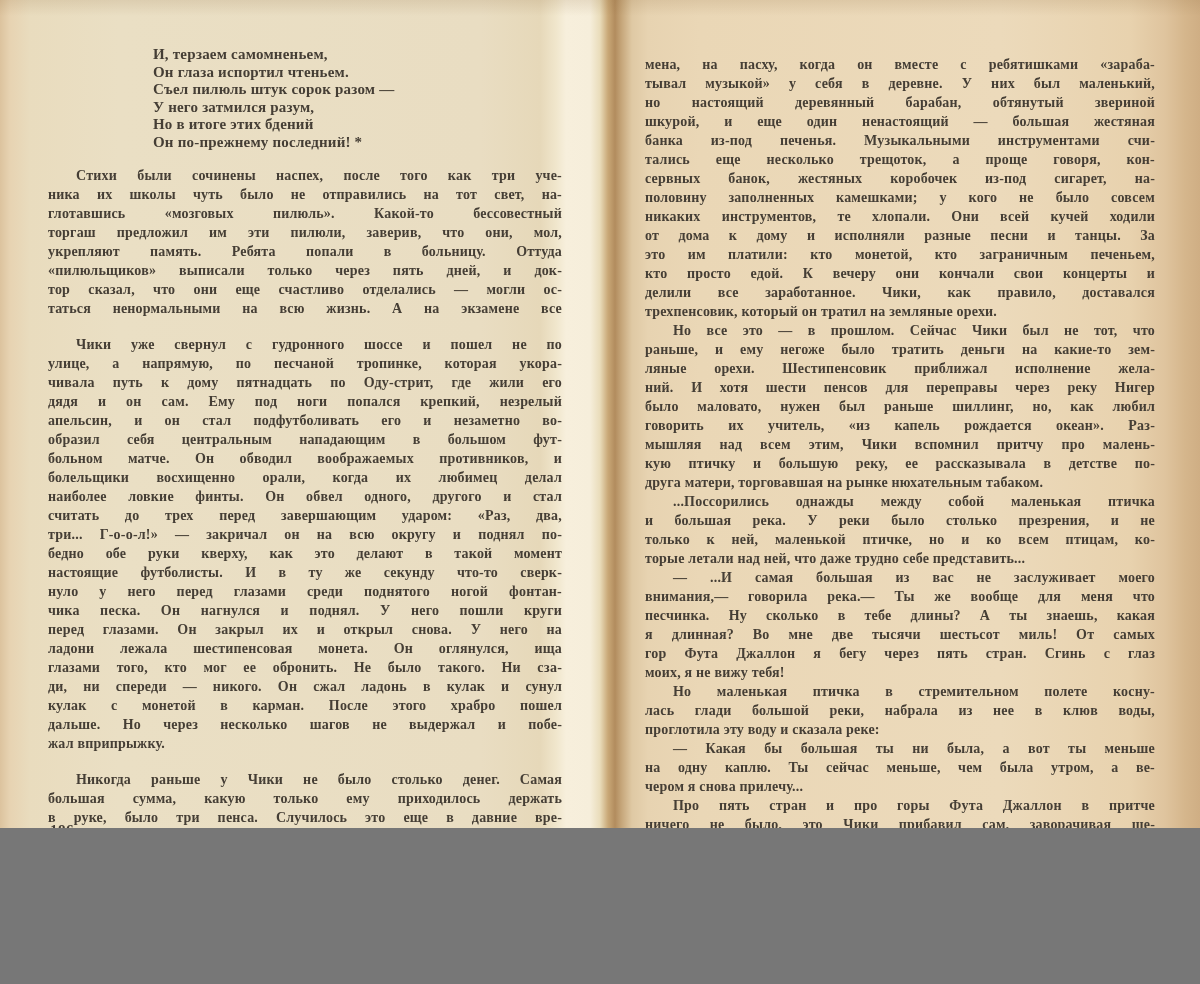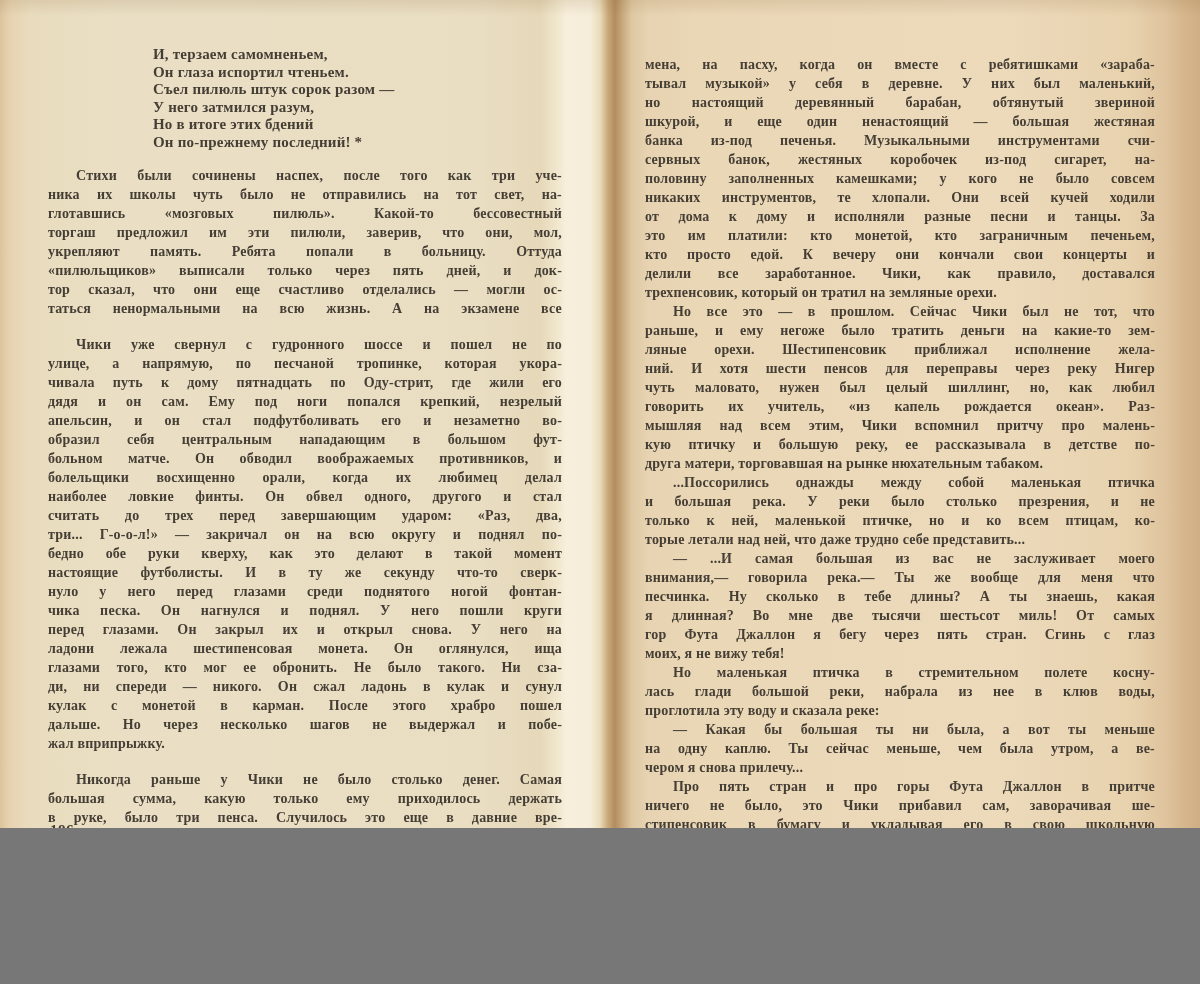--- a/index.html
+++ b/index.html
@@ -118,35 +118,36 @@
   </div>
 
   <div class="page-text" id="right-page">
     <div id="right-paras">
         <div class="para">
           <div class="line">мена, на пасху, когда он вместе с ребятишками «зараба-</div>
           <div class="line">тывал музыкой» у себя в деревне. У них был маленький,</div>
           <div class="line">но настоящий деревянный барабан, обтянутый звериной</div>
           <div class="line">шкурой, и еще один ненастоящий — большая жестяная</div>
           <div class="line">банка из-под печенья. Музыкальными инструментами счи-</div>
+          <div class="line">тались еще несколько трещоток, а проще говоря, кон-</div>
           <div class="line">сервных банок, жестяных коробочек из-под сигарет, на-</div>
           <div class="line">половину заполненных камешками; у кого не было совсем</div>
           <div class="line">никаких инструментов, те хлопали. Они всей кучей ходили</div>
           <div class="line">от дома к дому и исполняли разные песни и танцы. За</div>
           <div class="line">это им платили: кто монетой, кто заграничным печеньем,</div>
           <div class="line">кто просто едой. К вечеру они кончали свои концерты и</div>
           <div class="line">делили все заработанное. Чики, как правило, доставался</div>
           <div class="line last">трехпенсовик, который он тратил на земляные орехи.</div>
         </div>
         <div class="para indent">
           <div class="line">Но все это — в прошлом. Сейчас Чики был не тот, что</div>
           <div class="line">раньше, и ему негоже было тратить деньги на какие-то зем-</div>
           <div class="line">ляные орехи. Шестипенсовик приближал исполнение жела-</div>
           <div class="line">ний. И хотя шести пенсов для переправы через реку Нигер</div>
-          <div class="line">чуть маловато, нужен был целый шиллинг, но, как любил</div>
+          <div class="line">было маловато, нужен был раньше шиллинг, но, как любил</div>
           <div class="line">говорить их учитель, «из капель рождается океан». Раз-</div>
           <div class="line">мышляя над всем этим, Чики вспомнил притчу про малень-</div>
           <div class="line">кую птичку и большую реку, ее рассказывала в детстве по-</div>
           <div class="line last">друга матери, торговавшая на рынке нюхательным табаком.</div>
         </div>
         <div class="para indent">
           <div class="line">...Поссорились однажды между собой маленькая птичка</div>
           <div class="line">и большая река. У реки было столько презрения, и не</div>
           <div class="line">только к ней, маленькой птичке, но и ко всем птицам, ко-</div>
           <div class="line last">торые летали над ней, что даже трудно себе представить...</div>

